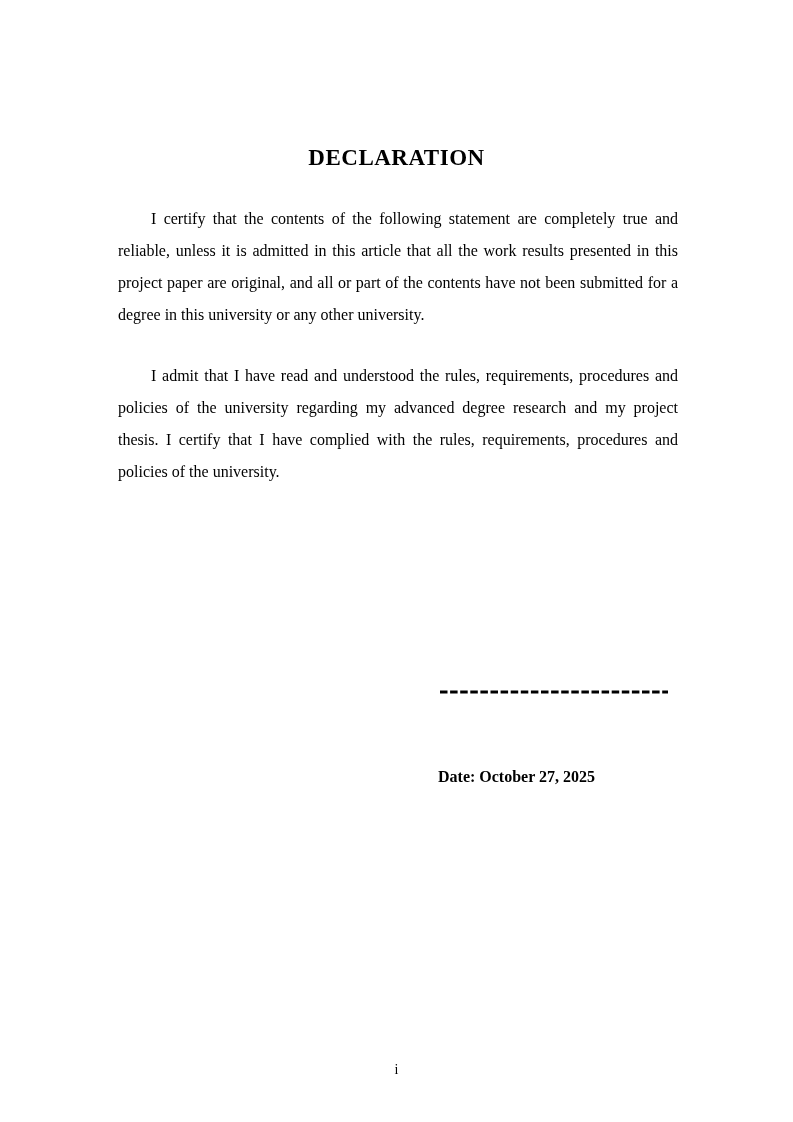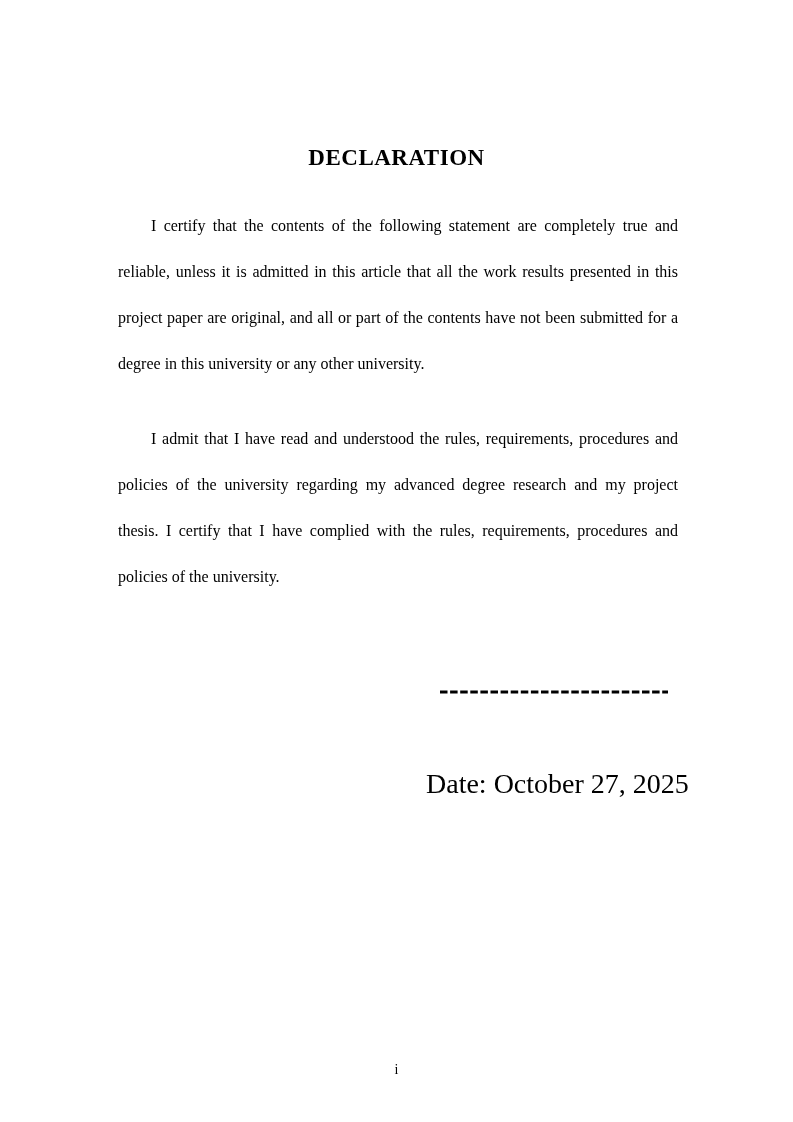--- a/index.html
+++ b/index.html
@@ -27,21 +27,21 @@
     font-size: 23px;
     font-weight: bold;
     letter-spacing: 0.5px;
   }
   .body-text {
     position: absolute;
     top: 171px;
     left: 118px;
     width: 560px;
     font-size: 16px;
-    line-height: 46px;
+    line-height: 32px;
     text-align: justify;
   }
   .body-text p {
     margin: 0 0 29px 0;
     text-indent: 33px;
   }
   .sig-line {
     position: absolute;
     left: 440px;
     top: 656px;
@@ -59,24 +59,24 @@
     font-size: 19px;
     letter-spacing: 1px;
   }
   .signature-scribble {
     position: absolute;
     left: 54px;
     top: -24px;
   }
   .date-row {
     position: absolute;
-    left: 426px;
+    left: 438px;
     top: 736px;
-    font-size: 28px;
-    font-weight: normal;
+    font-size: 16px;
+    font-weight: bold;
     font-family: "Liberation Serif", serif;
   }
   .page-number {
     position: absolute;
     top: 1030px;
     left: 0;
     width: 100%;
     text-align: center;
     font-size: 14px;
   }

